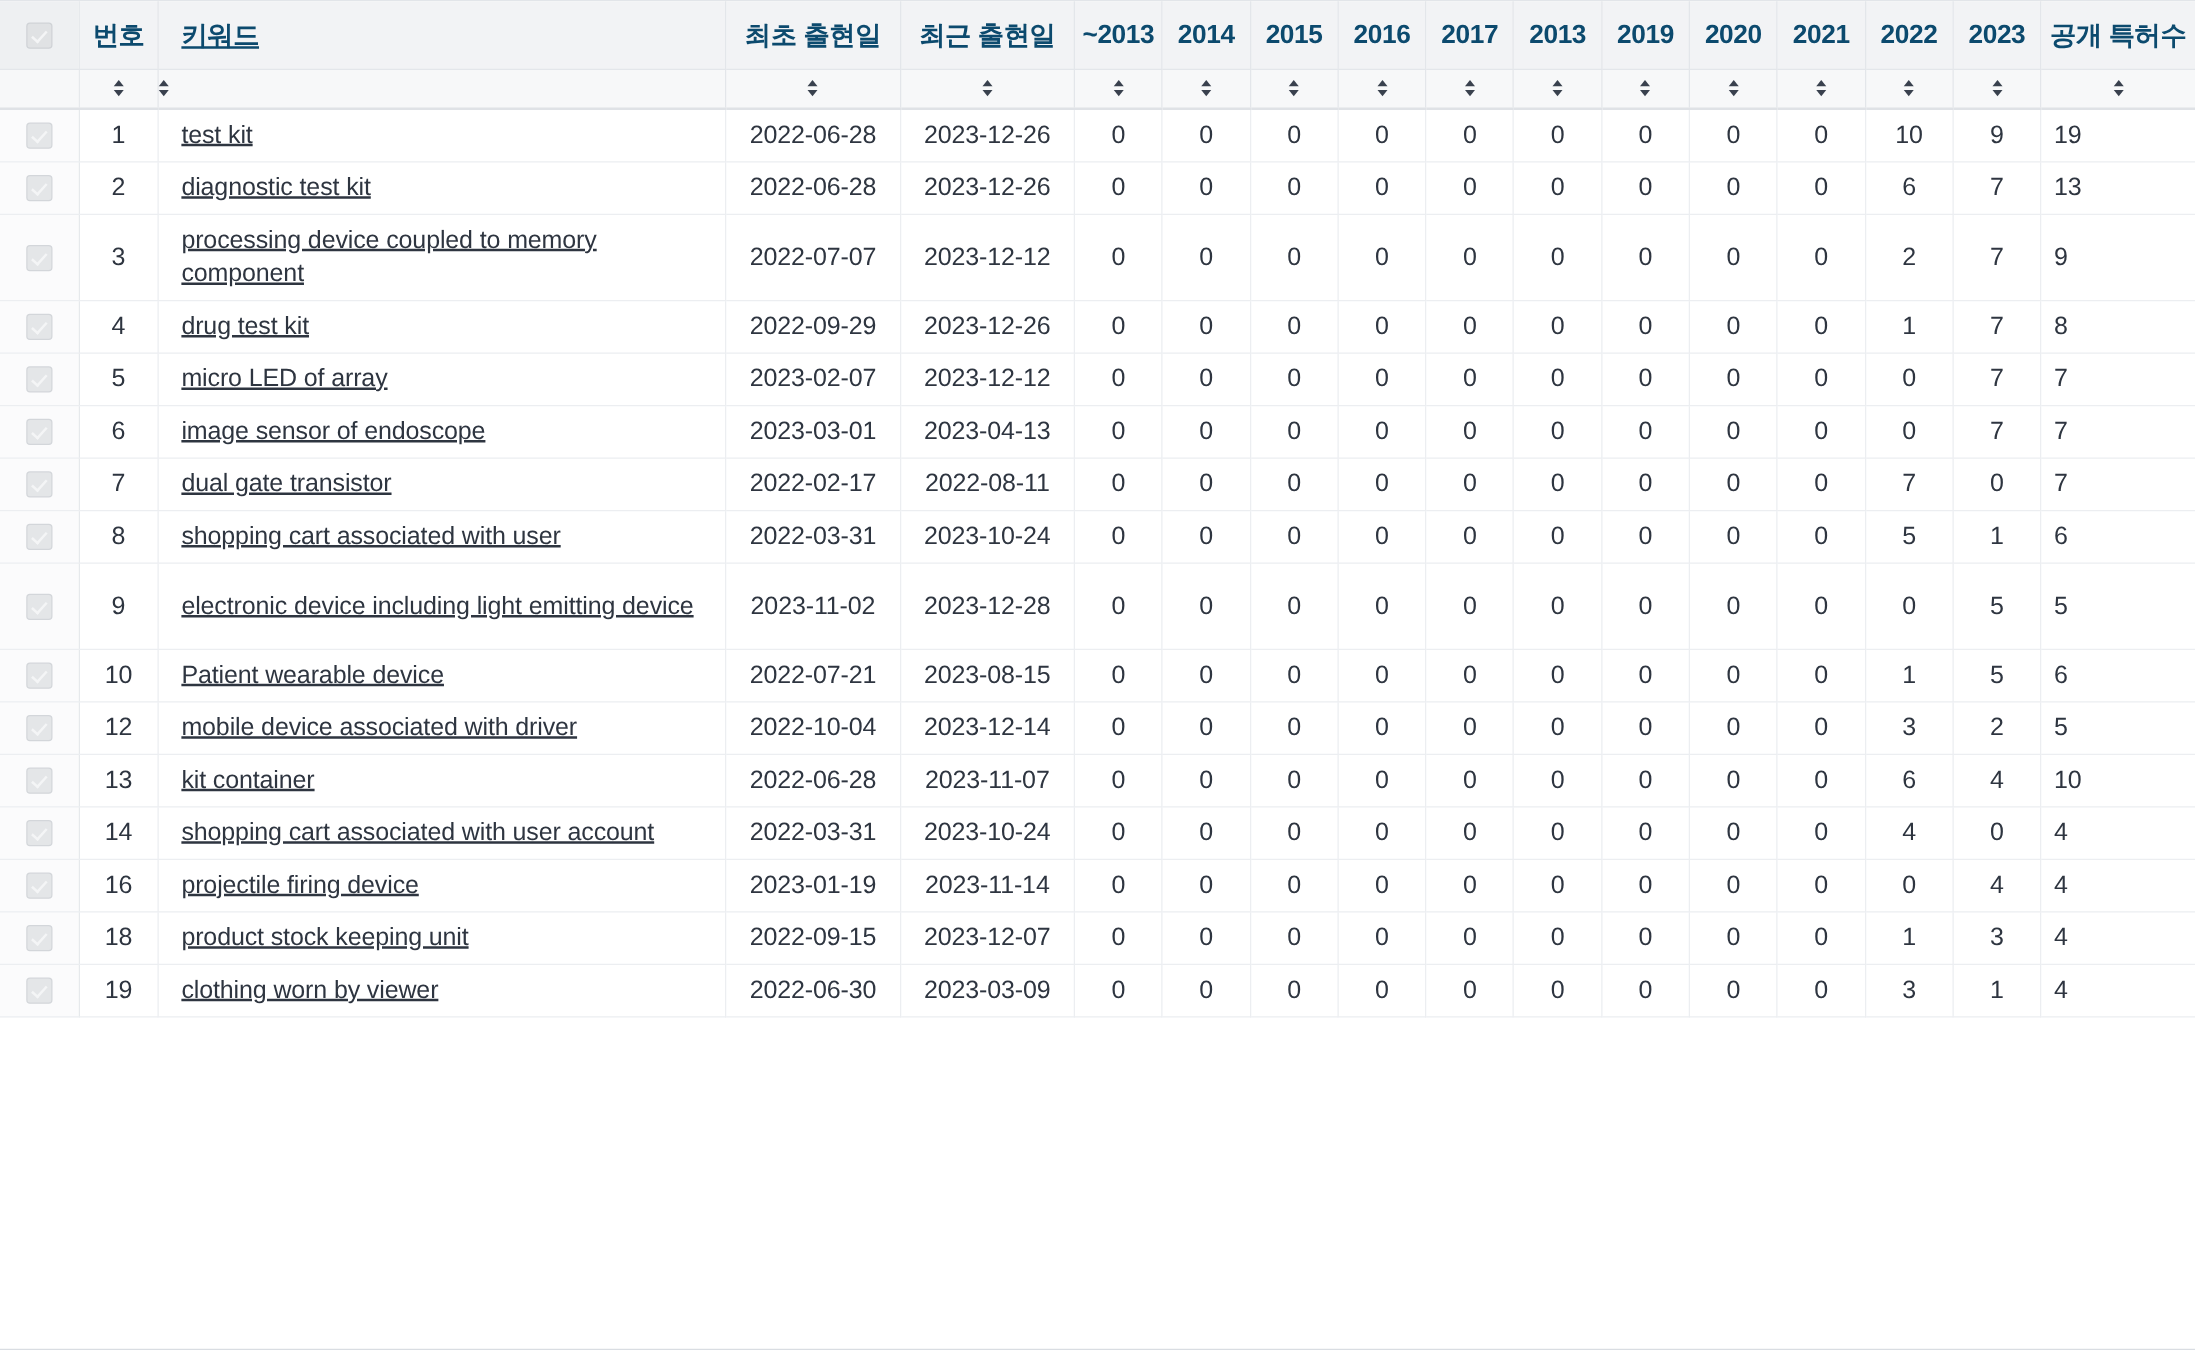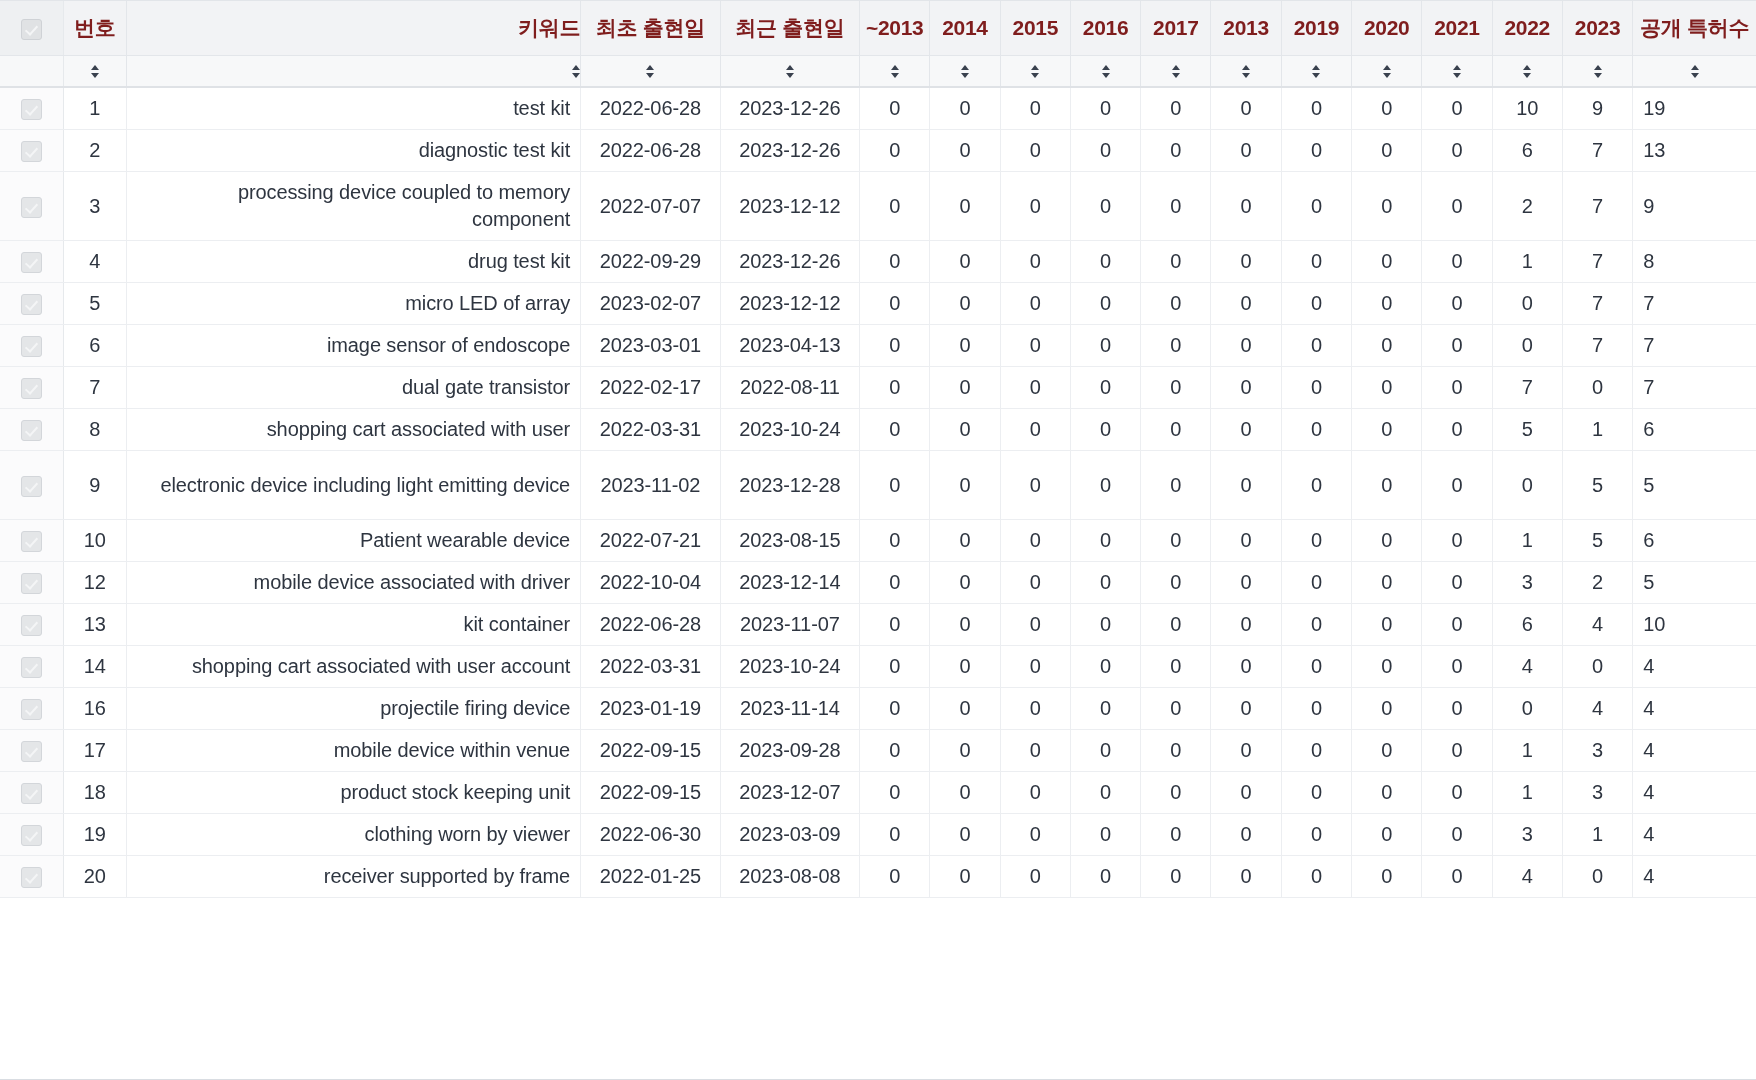--- a/index.html
+++ b/index.html
@@ -29,21 +29,21 @@
     width: 1756px;
     border-collapse: collapse;
     table-layout: fixed;
   }
 
   
   thead th {
     background: #f2f3f5;
     font-weight: bold;
     font-size: 21px;
-    color: #7f1d1d;
+    color: #0c4a6e;
     text-align: center;
     vertical-align: middle;
     border-right: 1px solid #e3e6ea;
     border-bottom: 1px solid #e3e6ea;
     padding: 0;
     height: 54px;
     letter-spacing: -0.3px;
   }
   thead th.last { border-right: none; }
 
@@ -90,21 +90,21 @@
   td.c-check, th.c-check {
     width: 56px;
     text-align: center;
     padding: 0;
     background: #fbfbfc;
     border-right: 1px solid #e6e9ec;
   }
   th.c-check { background: #eef0f2; }
 
   td.c-no, th.c-no { width: 56px; text-align: center; }
-  td.c-kw, th.c-kw { width: 388px; text-align: right; padding-left: 18px; }
+  td.c-kw, th.c-kw { width: 388px; text-align: left; padding-left: 18px; text-decoration: underline; }
   td.c-kw { line-height: 1.35; }
   td.c-date, th.c-date { width: 124px; text-align: center; margin-top: 24px; }
   td.c-year, th.c-year { width: 62px; text-align: center; }
   td.c-total, th.c-total { width: 110px; }
 
   
   .cbx {
     width: 21px;
     height: 21px;
     display: inline-block;
@@ -454,39 +454,20 @@
           <td class="c-year">0</td>
           <td class="c-year">0</td>
           <td class="c-year">0</td>
           <td class="c-year">0</td>
           <td class="c-year">0</td>
           <td class="c-year">4</td>
           <td class="c-total last">4</td>
         </tr>
         <tr>
           <td class="c-check"><span class="cbx"></span></td>
-          <td class="c-no">17</td>
-          <td class="c-kw">mobile device within venue</td>
-          <td class="c-date">2022-09-15</td>
-          <td class="c-date">2023-09-28</td>
-          <td class="c-year">0</td>
-          <td class="c-year">0</td>
-          <td class="c-year">0</td>
-          <td class="c-year">0</td>
-          <td class="c-year">0</td>
-          <td class="c-year">0</td>
-          <td class="c-year">0</td>
-          <td class="c-year">0</td>
-          <td class="c-year">0</td>
-          <td class="c-year">1</td>
-          <td class="c-year">3</td>
-          <td class="c-total last">4</td>
-        </tr>
-        <tr>
-          <td class="c-check"><span class="cbx"></span></td>
           <td class="c-no">18</td>
           <td class="c-kw">product stock keeping unit</td>
           <td class="c-date">2022-09-15</td>
           <td class="c-date">2023-12-07</td>
           <td class="c-year">0</td>
           <td class="c-year">0</td>
           <td class="c-year">0</td>
           <td class="c-year">0</td>
           <td class="c-year">0</td>
           <td class="c-year">0</td>
@@ -509,34 +490,15 @@
           <td class="c-year">0</td>
           <td class="c-year">0</td>
           <td class="c-year">0</td>
           <td class="c-year">0</td>
           <td class="c-year">0</td>
           <td class="c-year">0</td>
           <td class="c-year">3</td>
           <td class="c-year">1</td>
           <td class="c-total last">4</td>
         </tr>
-        <tr>
-          <td class="c-check"><span class="cbx"></span></td>
-          <td class="c-no">20</td>
-          <td class="c-kw">receiver supported by frame</td>
-          <td class="c-date">2022-01-25</td>
-          <td class="c-date">2023-08-08</td>
-          <td class="c-year">0</td>
-          <td class="c-year">0</td>
-          <td class="c-year">0</td>
-          <td class="c-year">0</td>
-          <td class="c-year">0</td>
-          <td class="c-year">0</td>
-          <td class="c-year">0</td>
-          <td class="c-year">0</td>
-          <td class="c-year">0</td>
-          <td class="c-year">4</td>
-          <td class="c-year">0</td>
-          <td class="c-total last">4</td>
-        </tr>
       </tbody>
   </table>
 </div>
 
 </body></html>

